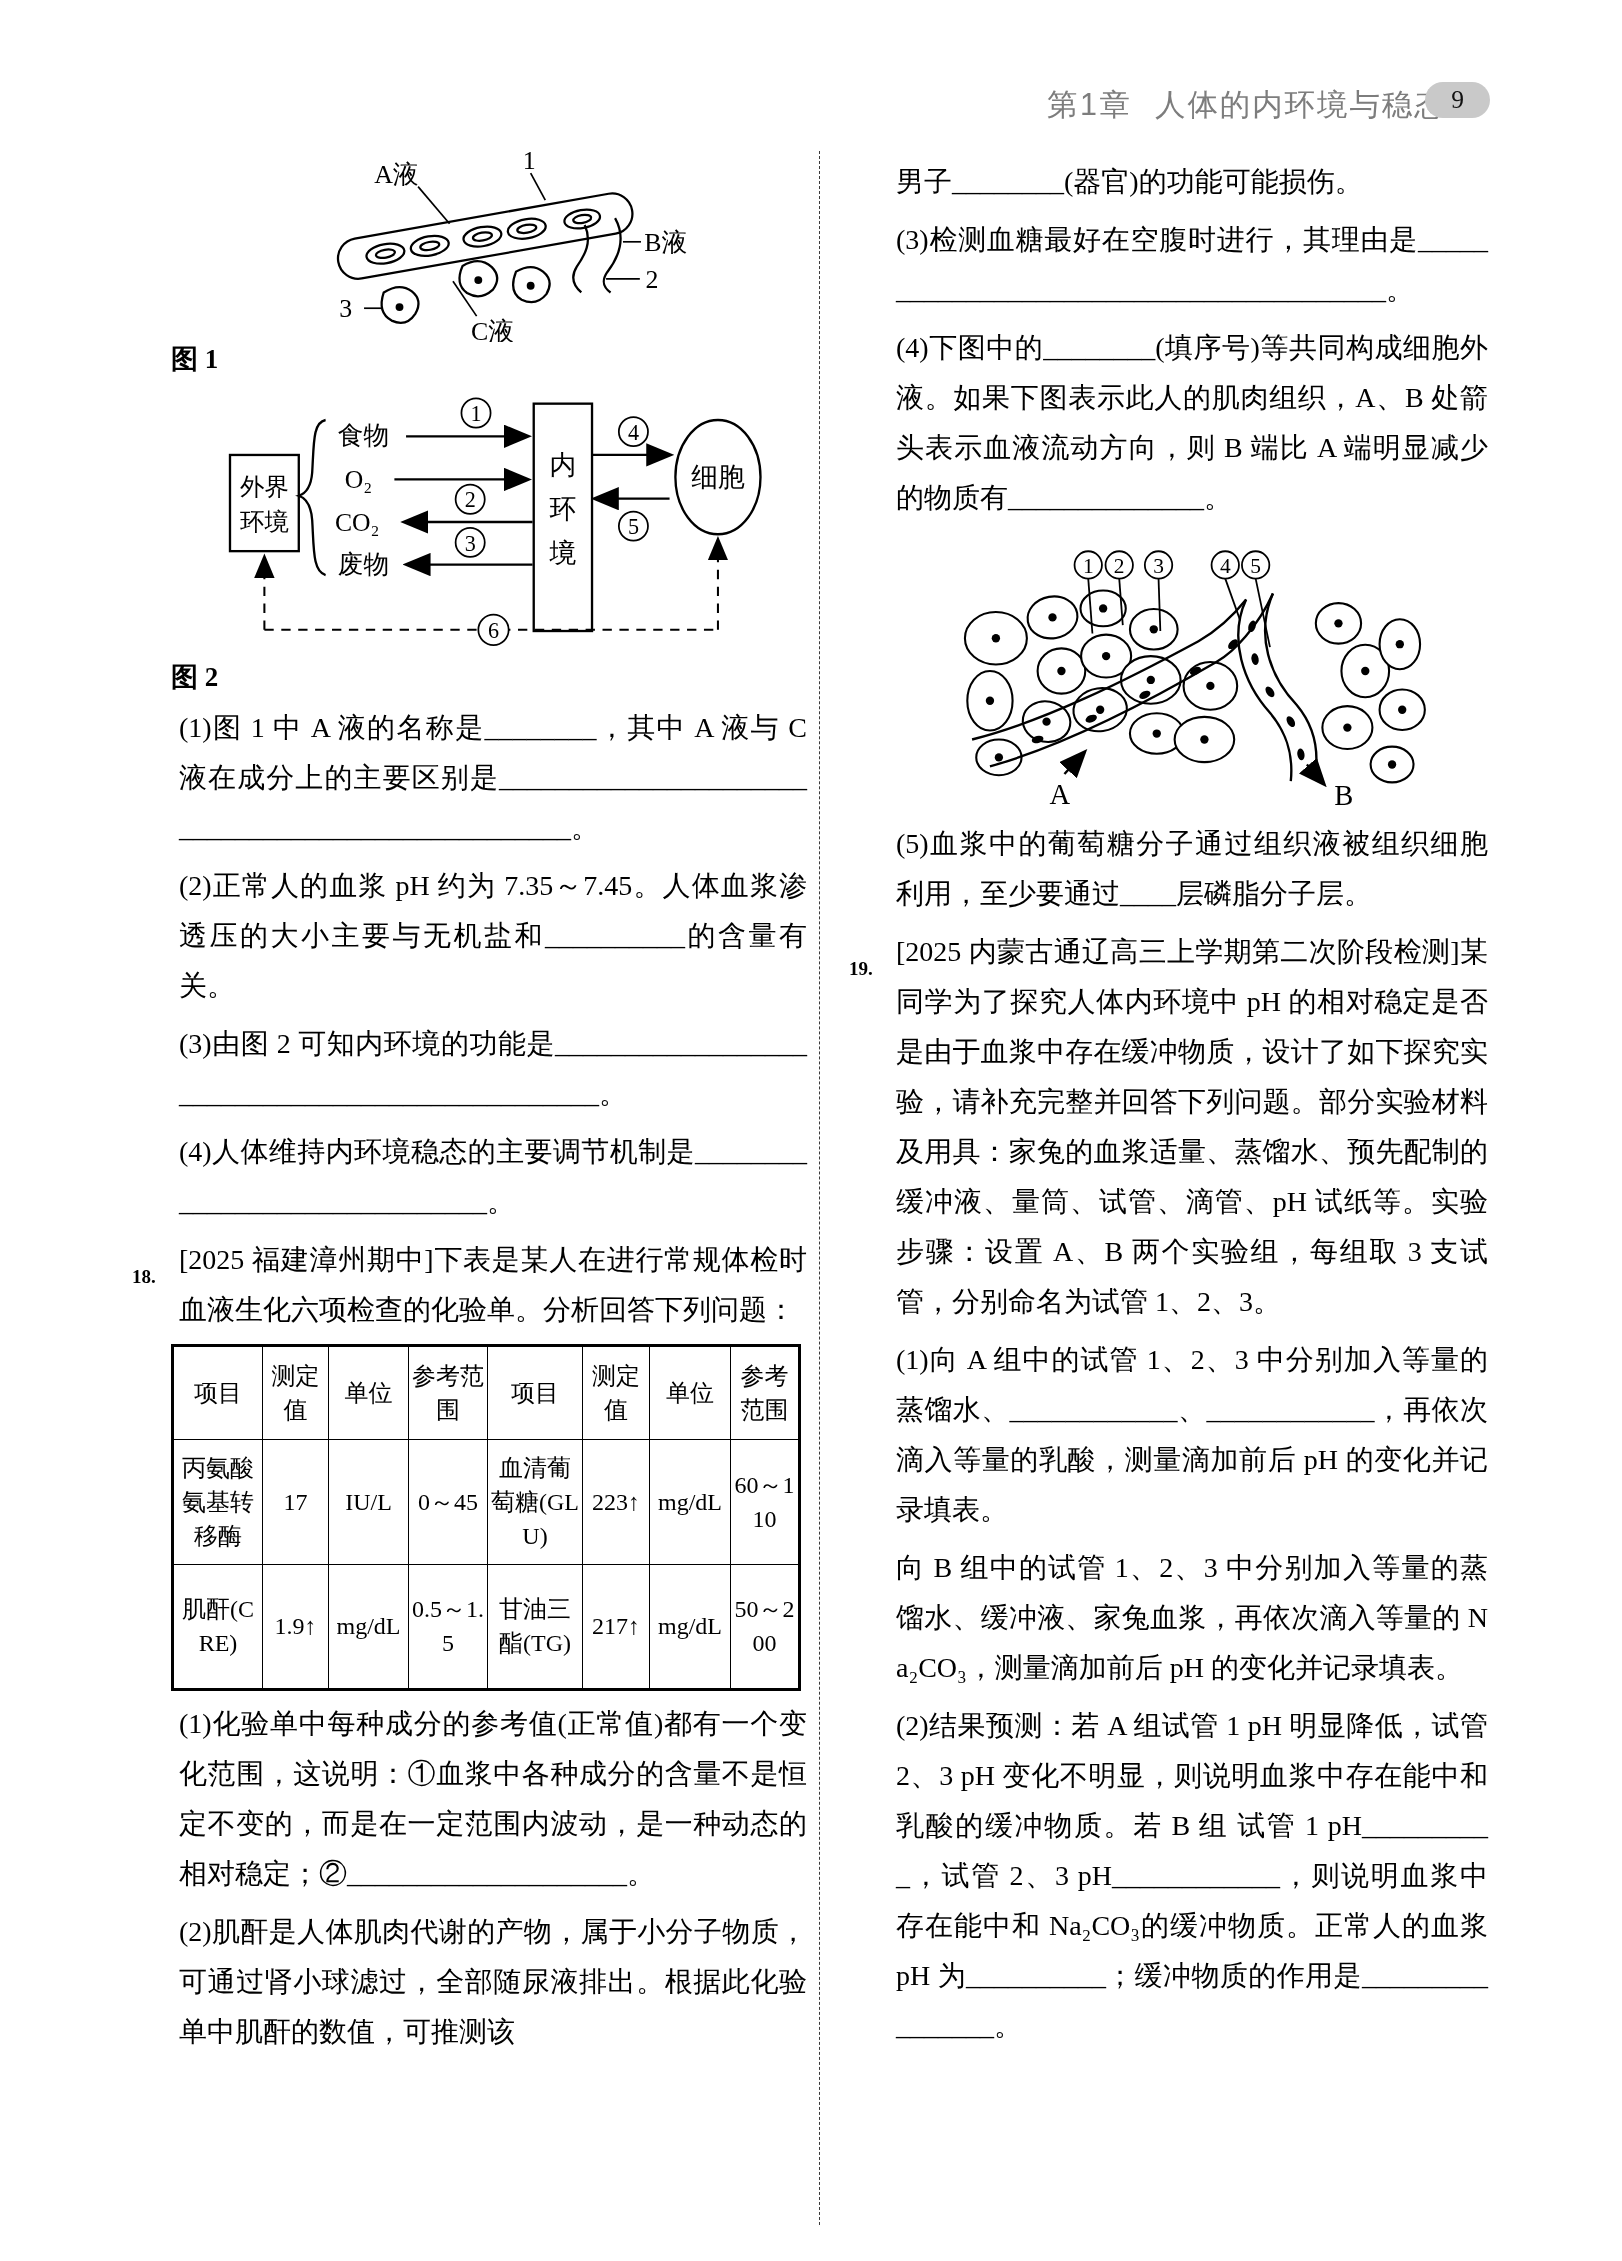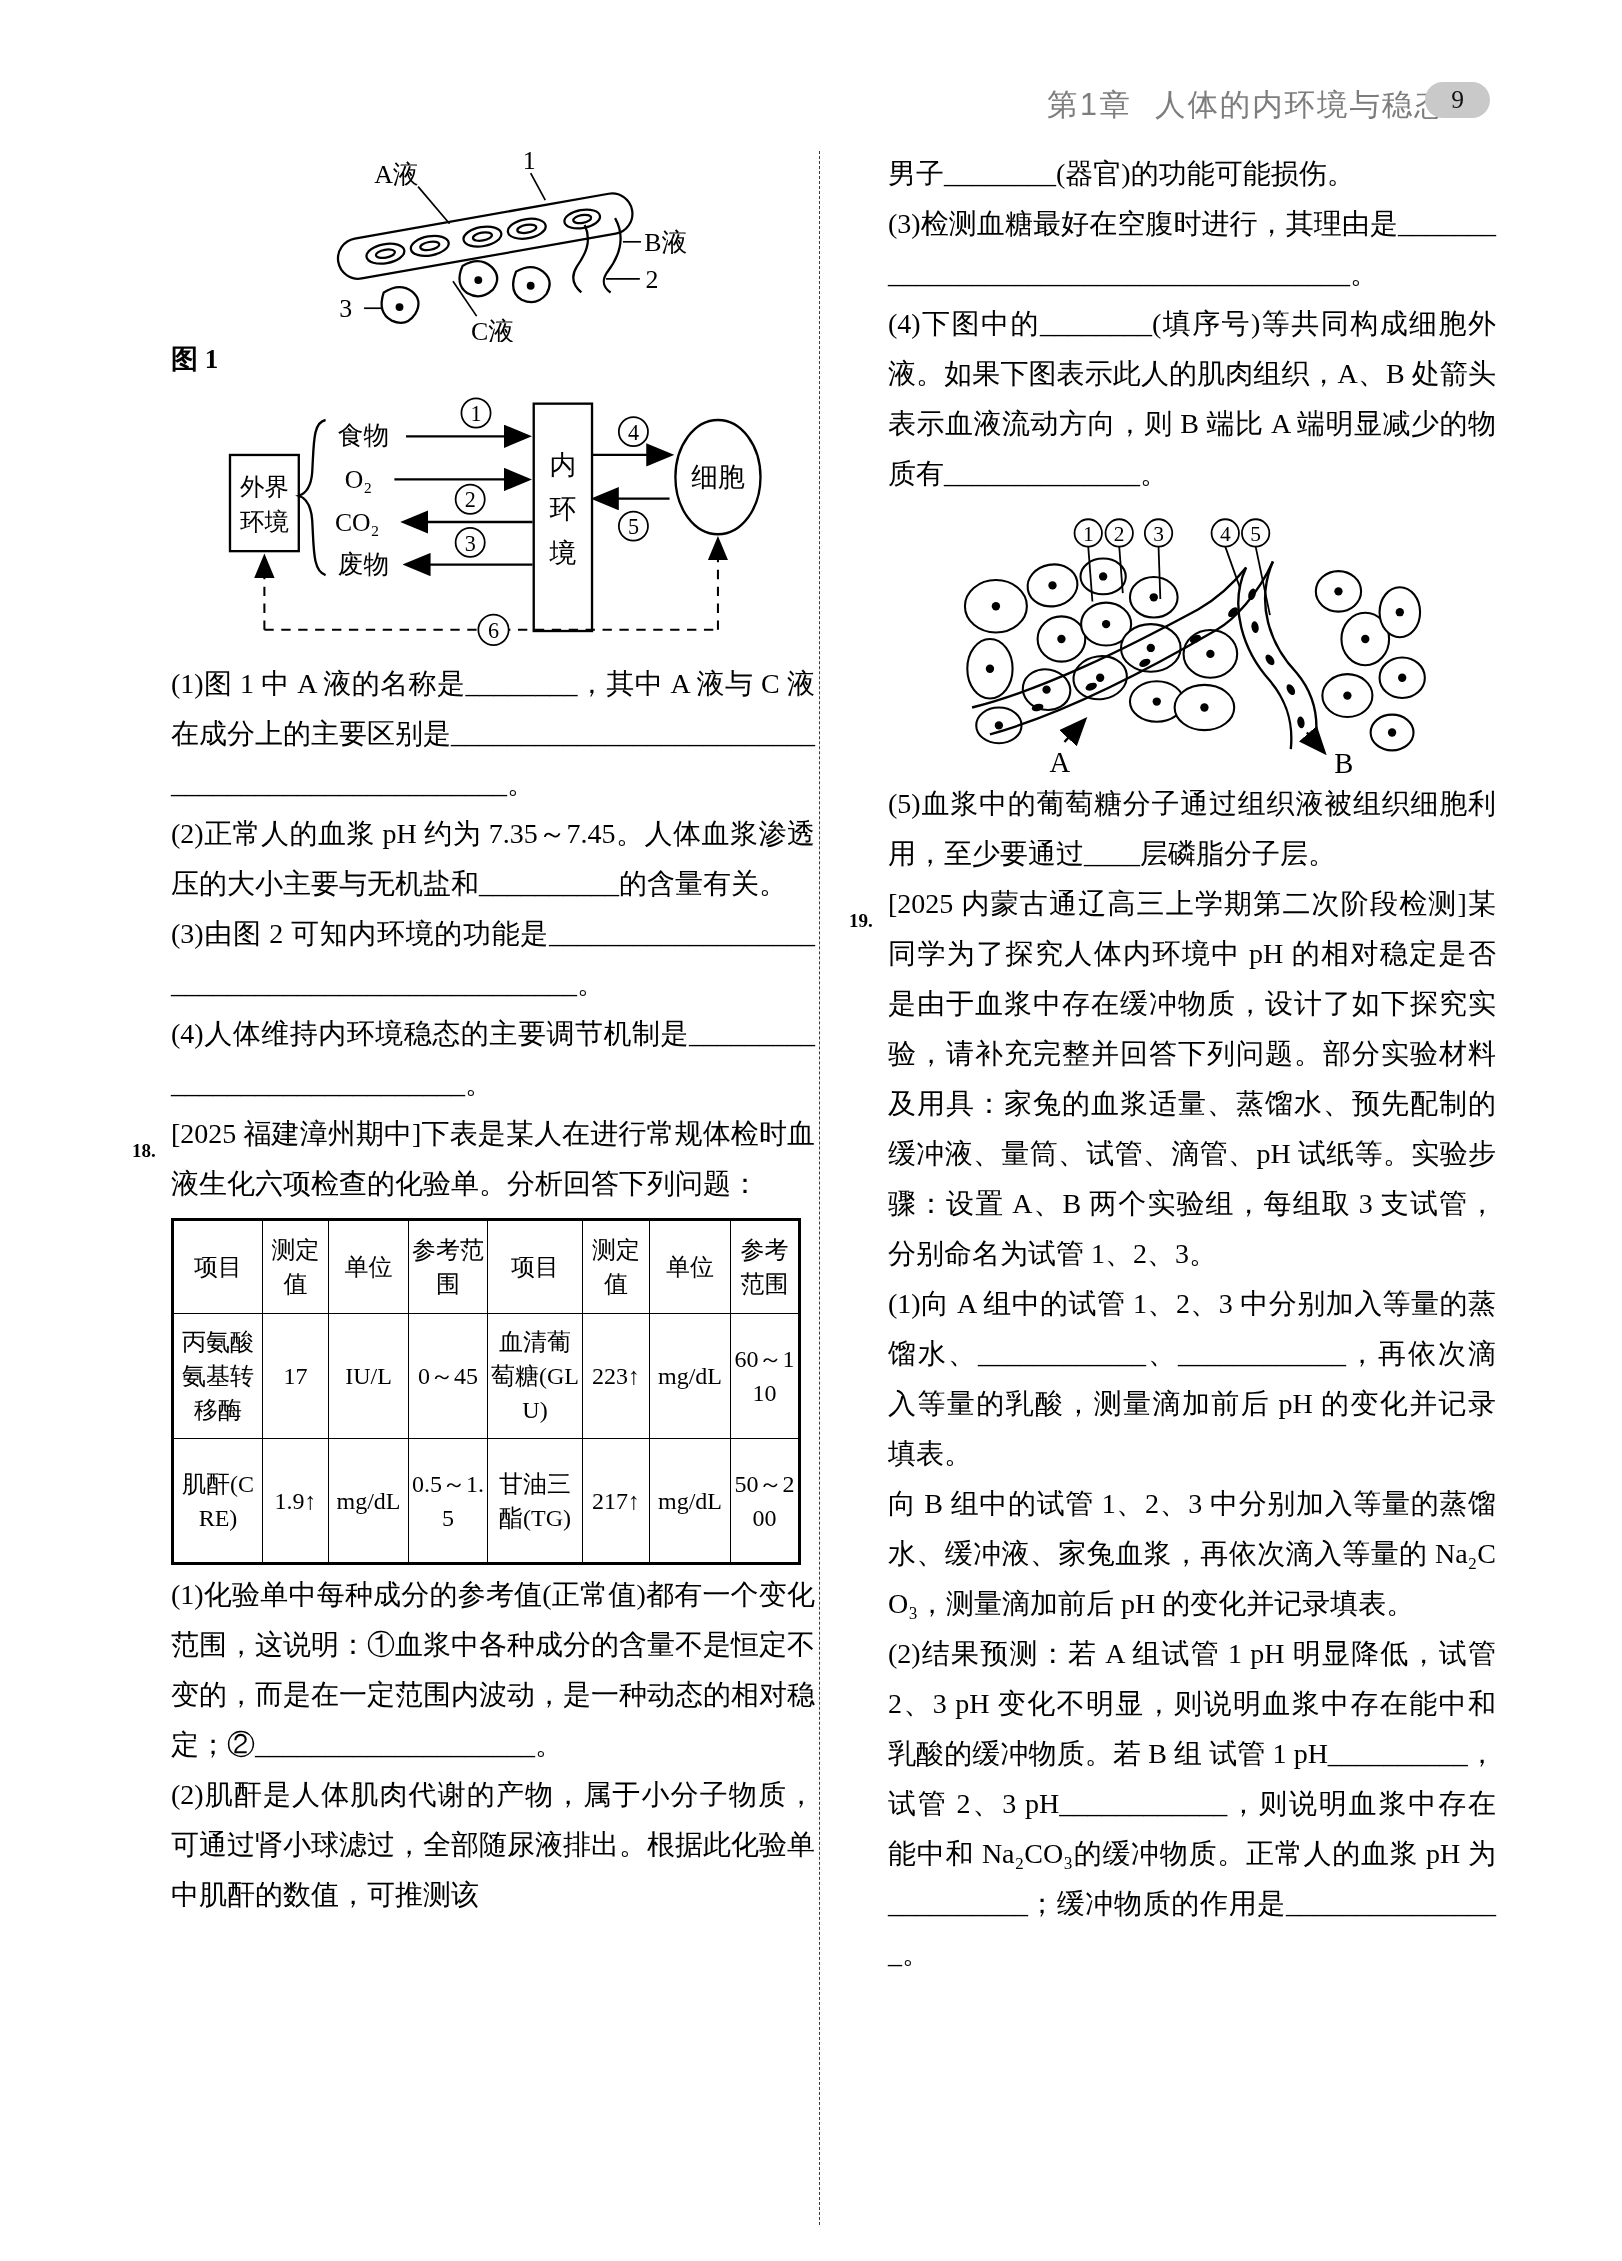--- a/index.html
+++ b/index.html
@@ -11,21 +11,21 @@
   .hdr-chap{position:absolute;left:1047px;top:3.8px;font-size:30.5px;letter-spacing:2.5px;}
   .hdr-title{position:absolute;left:1155px;top:3.8px;font-size:30.5px;letter-spacing:1.9px;}
   .badge{position:absolute;left:1425px;top:1.3px;width:65px;height:36px;background:#c9c9c9;
          border-radius:18px;text-align:center;line-height:36px;font-size:25.5px;color:#111;
          font-family:"Liberation Serif",serif;}
   .divider{position:absolute;left:819px;top:151px;height:2074px;width:0;
            border-left:1.9px dashed #3a3a3a;}
   
   .col-l{position:absolute;left:171px;top:145px;width:644px;}
   .col-r{position:absolute;left:888px;top:149px;width:608px;}
-  p.t{margin:0;font-size:28px;line-height:50px;text-align:justify;word-break:break-all;}
+  p.t{margin:8px;font-size:28px;line-height:50px;text-align:justify;word-break:break-all;}
   .qitem{position:relative;}
   .qnum{position:absolute;left:-39px;top:17px;font-weight:bold;font-size:19px;line-height:50px;}
   .figwrap{text-align:center;}
   .figcap{font-size:27px;font-weight:bold;text-align:left;line-height:33px;margin:1.3px 0 9px 0;}
   svg{display:block;margin:0 auto;}
   
   table.lab{border-collapse:collapse;table-layout:fixed;width:629px;margin:9px 0 5.1px 0;
             border:3.8px solid #000;}
   table.lab td{border:1.9px solid #000;text-align:center;vertical-align:middle;
                font-size:24px;line-height:34px;padding:3.8px 1.3px;word-break:break-all;}
@@ -140,20 +140,21 @@
           <circle cx="430" cy="270" r="25" fill="#fff" stroke="#000" stroke-width="3"></circle>
           <text x="430" y="284" font-size="38" text-anchor="middle">3</text>
           <circle cx="710" cy="80" r="25" fill="#fff" stroke="#000" stroke-width="3"></circle>
           <text x="710" y="94" font-size="38" text-anchor="middle">4</text>
           <circle cx="710" cy="242" r="25" fill="#fff" stroke="#000" stroke-width="3"></circle>
           <text x="710" y="256" font-size="38" text-anchor="middle">5</text>
           <circle cx="470" cy="420" r="26" fill="#fff" stroke="#000" stroke-width="3"></circle>
           <text x="470" y="434" font-size="38" text-anchor="middle">6</text>
         </g>
       </svg>
+      <div class="figcap">图 2</div>
     </div>
 
     <p class="t">(1)图 1 中 A 液的名称是________，其中 A 液与 C 液在成分上的主要区别是__________________________________________________。</p>
     <p class="t">(2)正常人的血浆 pH 约为 7.35～7.45。人体血浆渗透压的大小主要与无机盐和__________的含量有关。</p>
     <p class="t">(3)由图 2 可知内环境的功能是________________________________________________。</p>
     <p class="t">(4)人体维持内环境稳态的主要调节机制是______________________________。</p>
 
     <div class="qitem">
       <span class="qnum">18.</span>
       <p class="t">[2025 福建漳州期中]下表是某人在进行常规体检时血液生化六项检查的化验单。分析回答下列问题：</p>

